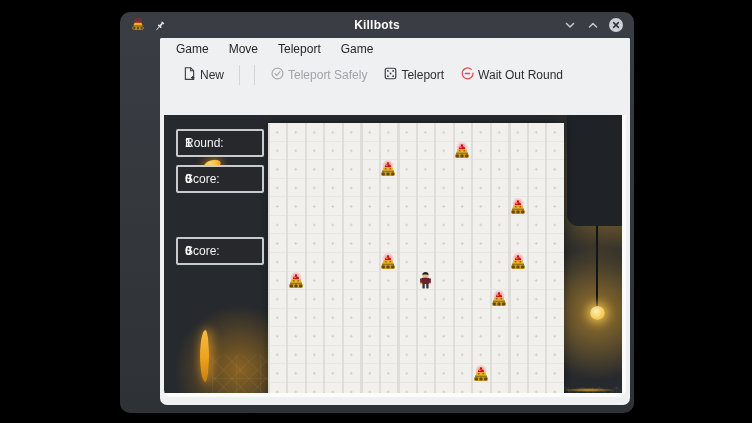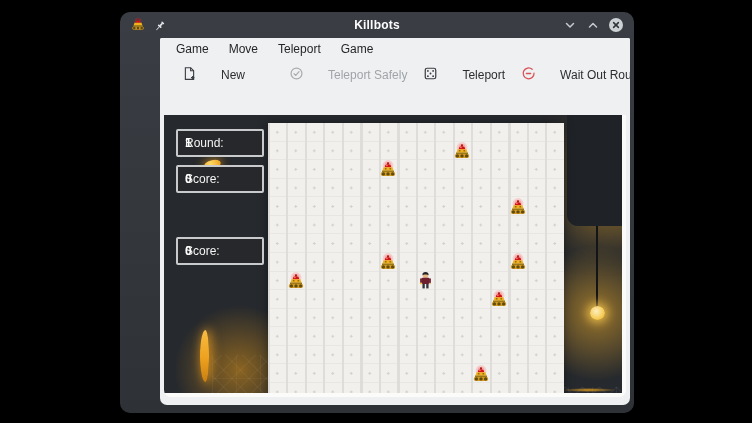--- a/index.html
+++ b/index.html
@@ -34,21 +34,21 @@
   }
   .menubar{
     height:22px;display:flex;align-items:center;padding-left:6px;
     background:#eff0f1;color:#232629;font-size:12px;
   }
   .menu-item{padding:3px 10px;border-radius:3px;cursor:default;}
   .toolbar{
     height:29px;display:flex;align-items:center;padding:0 8px 0 14px;
     background:#eff0f1;color:#2b2e31;font-size:12px;
   }
-  .tb-btn{display:flex;align-items:center;gap:24px;padding:4px 8px;border-radius:3px;white-space:nowrap;}
+  .tb-btn{display:flex;align-items:center;gap:3px;padding:4px 8px;border-radius:3px;white-space:nowrap;}
   .tb-btn.disabled{color:#a0a4a8;}
   .tb-sep{width:1px;height:20px;background:#d3d5d7;margin:0 7px;}
   
   .mainview{position:absolute;left:4px;right:4px;top:77px;bottom:8px;background:#fbfbfa;border-radius:0 0 7px 7px;overflow:hidden;}
   .scene{
     position:absolute;left:0;top:0;right:4px;bottom:4px;
     background-color:#26292d;
     background-image:
       radial-gradient(ellipse 180px 30px at 300px 0px, rgba(198,183,224,.55), rgba(198,183,224,0) 72%),
       radial-gradient(ellipse 90px 20px at 120px 0px, rgba(170,120,50,.28), rgba(170,120,50,0) 75%),

